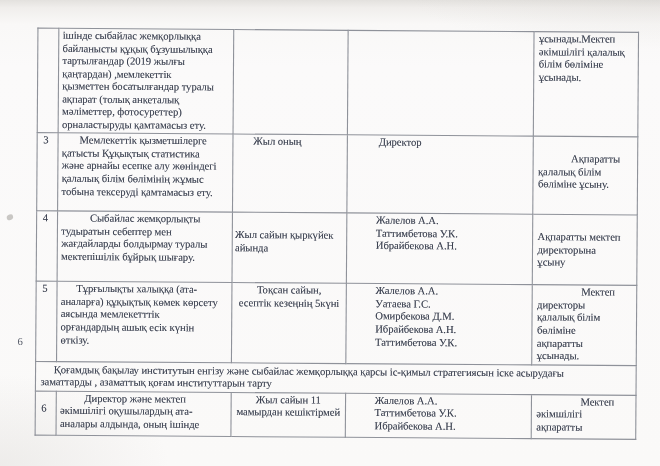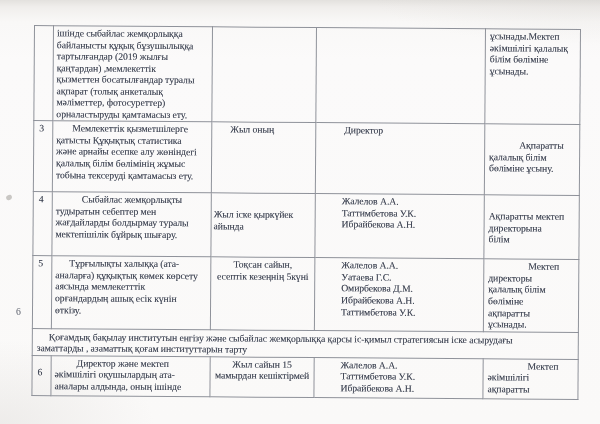--- a/index.html
+++ b/index.html
@@ -106,28 +106,28 @@
         <td class="result pt14 ind30">Ақпаратты
 қалалық білім
 бөліміне ұсыну.</td>
       </tr>
       <tr class="r4">
         <td class="num">4</td>
         <td class="measure ind26">Сыбайлас жемқорлықты
 тудыратын  себептер мен
 жағдайларды болдырмау туралы
 мектепішілік бұйрық шығару.</td>
-        <td class="pt14">Жыл іске қыркүйек
+        <td class="pt14">Жыл сайын қыркүйек
 айында</td>
         <td class="names">Жалелов А.А.
 Таттимбетова У.К.
 Ибрайбекова А.Н.</td>
         <td class="result pt14">Ақпаратты мектеп
 директорына
-білім</td>
+ұсыну</td>
       </tr>
       <tr class="r5">
         <td class="num">5</td>
         <td class="measure ind14">Тұрғылықты халыққа (ата-
 аналарға) құқықтық көмек көрсету
 аясында мемлекетттік
 орғандардың ашық есік күнін
 өткізу.</td>
         <td class="center">Тоқсан сайын,
 есептік кезеңнің 5күні</td>
@@ -145,21 +145,21 @@
       </tr>
       <tr>
         <td class="section-cell" colspan="5">Қоғамдық бақылау институтын енгізу және сыбайлас жемқорлыққа қарсы іс-қимыл стратегиясын іске асырудағы
 заматтарды , азаматтық қоғам институттарын тарту</td>
       </tr>
       <tr class="r6">
         <td class="num pt10">6</td>
         <td class="measure ind22">Директор және мектеп
 әкімшілігі оқушылардың ата-
 аналары алдында, оның ішінде</td>
-        <td class="center">Жыл сайын 15
+        <td class="center">Жыл сайын 11
 мамырдан кешіктірмей</td>
         <td class="names">Жалелов А.А.
 Таттимбетова У.К.
 Ибрайбекова А.Н.</td>
         <td class="result ind40">Мектеп
 әкімшілігі
 ақпаратты</td>
       </tr>
     </tbody>
   </table>

